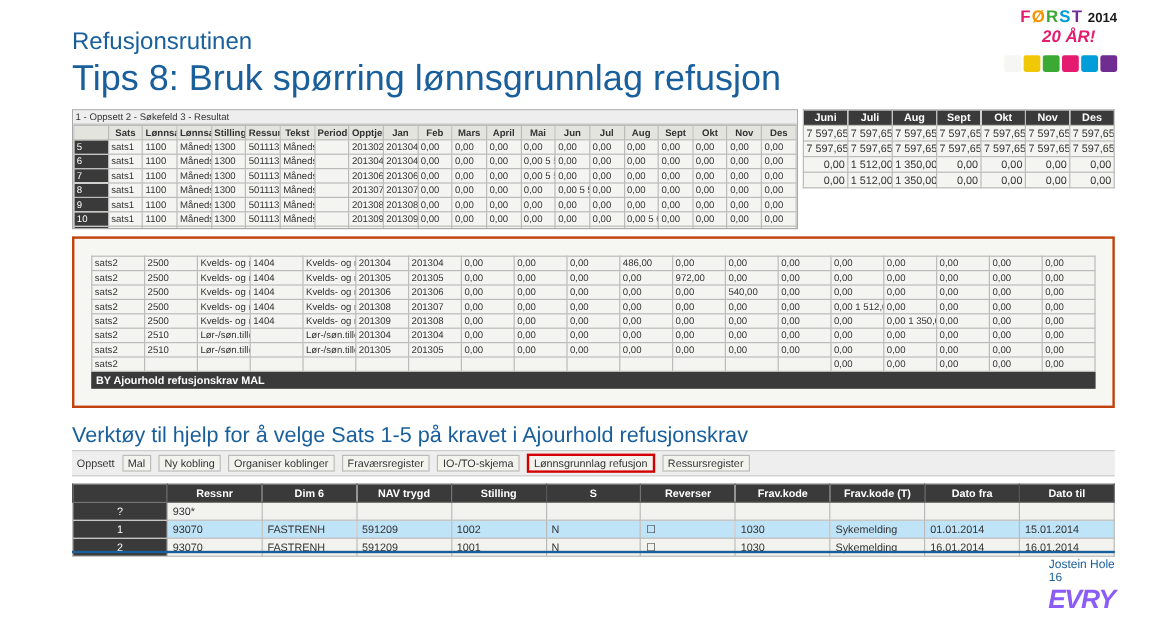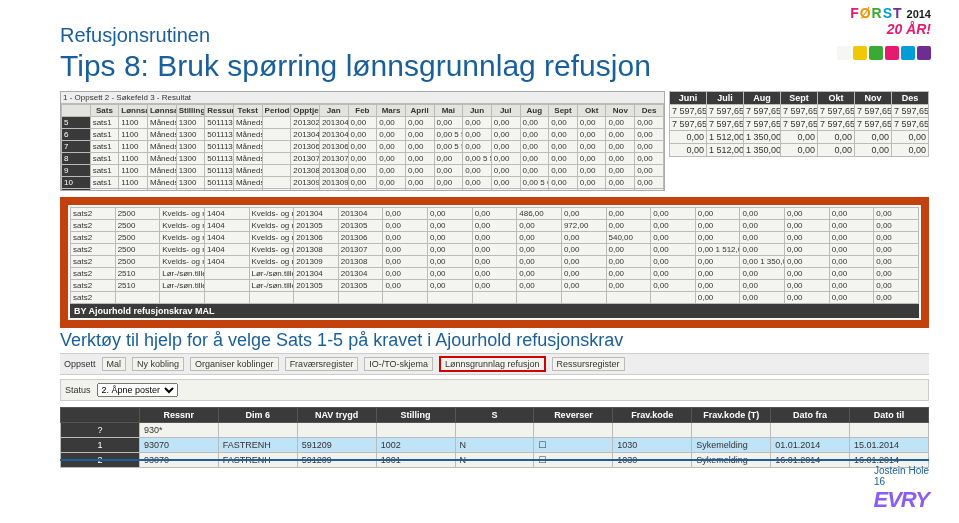--- a/index.html
+++ b/index.html
@@ -27,21 +27,21 @@
   .title-big {
     color: #195f9b;
     font-size: 30px;
     margin: 0 0 8px 0;
     font-weight: normal;
   }
   .logo-top {
     position: absolute;
     top: 6px;
     right: 28px;
-    text-align: right;
+    text-align: center;
     font-weight: bold;
     font-size: 14px;
     line-height: 1;
   }
   .logo-top .forst { letter-spacing: 1px; }
   .logo-top .f { color:#e41b6e; }
   .logo-top .o { color:#f29400; }
   .logo-top .r { color:#3aaa35; }
   .logo-top .s { color:#009dd9; }
   .logo-top .t { color:#6f2c91; }
@@ -83,23 +83,23 @@
     padding:2px 4px;
   }
   .tbl-dark tr.acc td { background:#bfe3f7; }
   .section-upper {
     height: 100px;
     overflow: hidden;
     border: 1px solid #aaa;
     margin-bottom: 4px;
   }
   .section-mid {
-    border: 8px solid #c2410c;
-    padding: 2px;
-    margin: 2px 0 6px 0;
+    border: 2px solid #c2410c;
+    padding: 14px;
+    margin: 2px 0 16px 0;
     overflow: hidden;
     background: #f6f6f2;
     position: relative;
   }
   .overlay-text {
     color:#195f9b;
     font-size:18px;
     position:relative;
     z-index:5;
     padding:2px 0;
@@ -617,24 +617,20 @@
     <span>Oppsett</span>
     <span class="tab">Mal</span>
     <span class="tab">Ny kobling</span>
     <span class="tab">Organiser koblinger</span>
     <span class="tab">Fraværsregister</span>
     <span class="tab">IO-/TO-skjema</span>
     <span class="tab red">Lønnsgrunnlag refusjon</span>
     <span class="tab">Ressursregister</span>
   </div>
 
-  <div class="status-row">
-    <span>Status</span>
-    <select><option>2. Åpne poster</option></select>
-  </div>
 
   <div class="lower">
     <table class="tbl tbl-dark" id="tbl-lower">
         <thead>
           <tr>
             <th></th>
             <th>Ressnr</th>
             <th>Dim 6</th>
             <th>NAV trygd</th>
             <th>Stilling</th>

